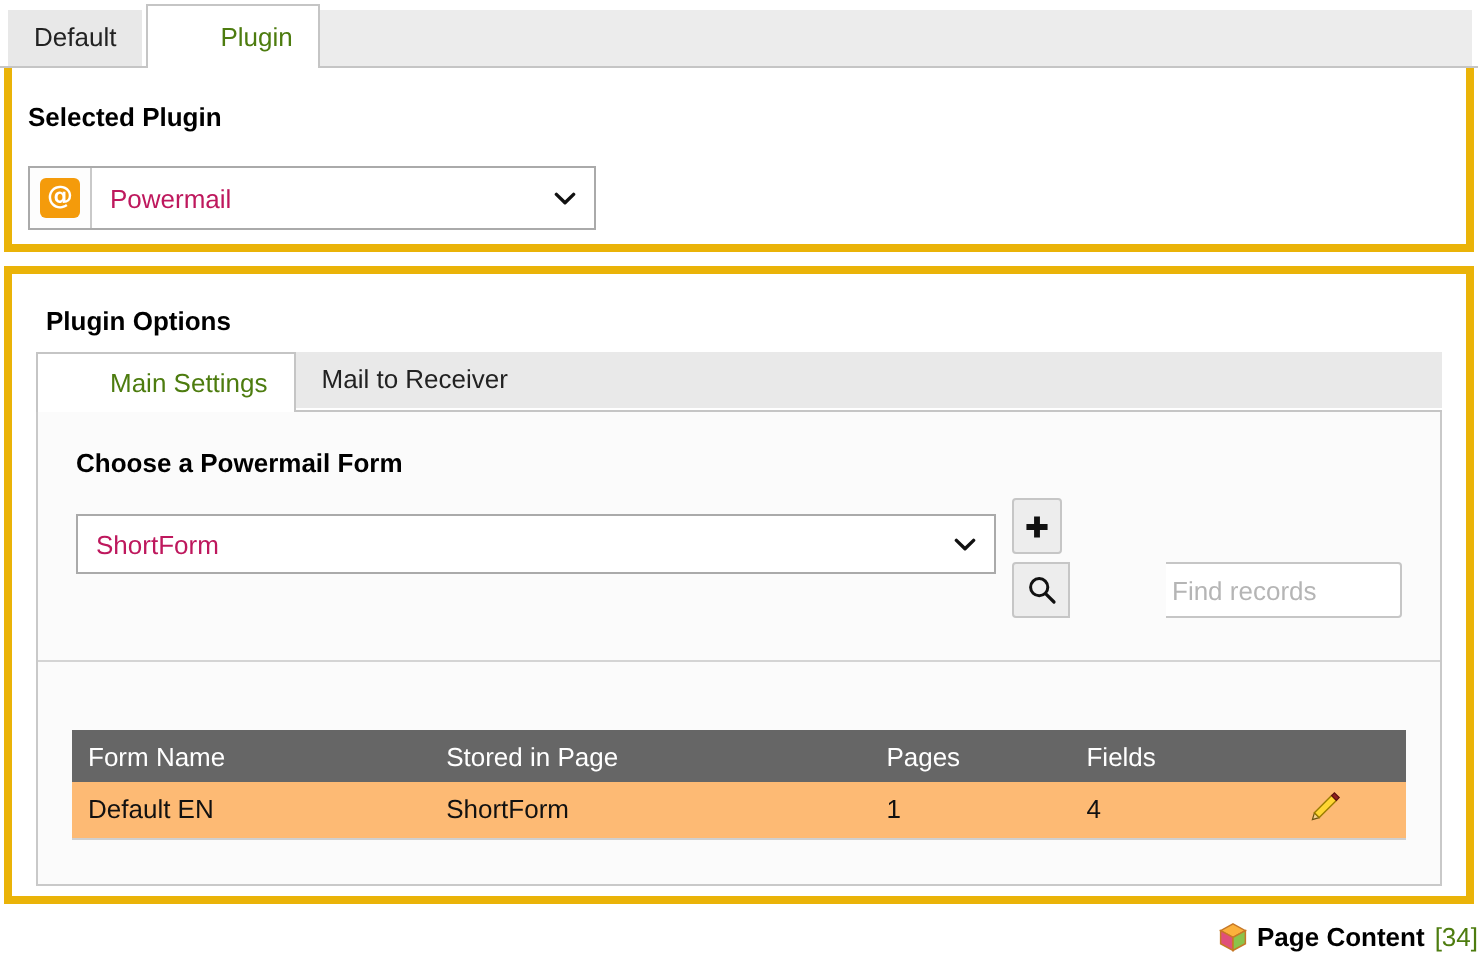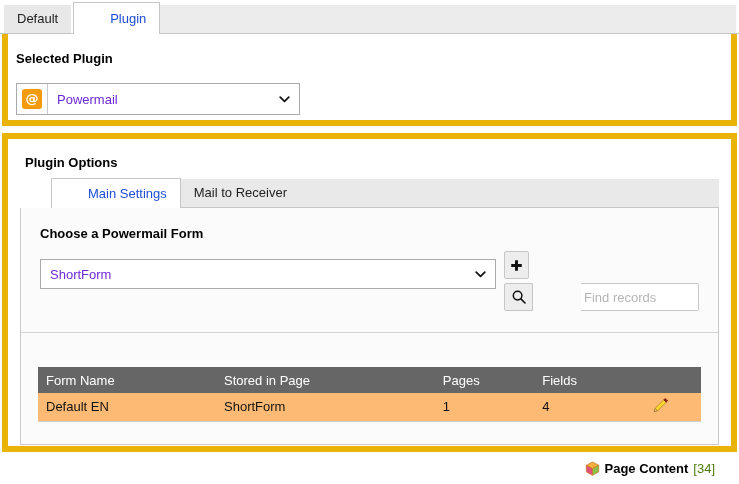--- a/index.html
+++ b/index.html
@@ -10,49 +10,49 @@
     font-size:13px; color:#1a1a1a;
     position:relative; overflow:hidden;
   }
 
   
   .doc-tabs { display:flex; align-items:flex-end; height:34px; border-bottom:1px solid #c5c5c5; }
   .doc-tabs .spacer-left { width:4px; }
   .tab { padding:0 13px; height:28px; line-height:28px; cursor:pointer; white-space:nowrap; }
   .tab.inactive { background:#e8e8e8; color:#222; margin-right:2px; }
   .tab.active {
-    background:#fff; color:#1d4ed8;
+    background:#fff; color:#4d7c0f;
     border:1px solid #c5c5c5; border-bottom:none;
     height:32px; line-height:31px; margin-bottom:-1px; position:relative; z-index:2;padding-left:36px;
   }
   .doc-tabs .filler { flex:1; height:28px; background:#ececec; margin-right:3px; }
 
   
-  .panel { margin:0 2px; background:#fff; border:6px solid #eab308; }
+  .panel { margin:0 2px; background:#fff; border:4px solid #eab308; }
   .panel.first { border-top:none; height:92px; padding:17px 8px 10px; }
   .panel.second { margin-top:7px; height:319px; padding:16px 12px 14px; }
 
   .field-label { font-weight:bold; font-size:13px; color:#000; margin-bottom:17px; }
 
   
   .select { display:flex; align-items:center; background:#fff; border:1px solid #aaa; height:32px; cursor:pointer; }
   .select .icon-cell { width:31px; height:100%; border-right:1px solid #c9c9c9; display:flex; align-items:center; justify-content:center; background:#fdfdfd; }
-  .select .value { flex:1; padding-left:9px; color:#6d28d9; }
+  .select .value { flex:1; padding-left:9px; color:#be185d; }
   .select .chev { padding:0 9px; display:flex; align-items:center; }
   .select.plugin-select { width:284px; }
   .select.form-select { width:521px; height:30px; margin-top:8px; }
 
   .pm-badge {
     width:20px; height:20px; border-radius:3px; background:#F49B0B;
     color:#fff; font-weight:bold; font-size:13px; line-height:20px; text-align:center;
     font-family:"DejaVu Sans", sans-serif;
   }
 
   
-  .inner-tabs { display:flex; align-items:flex-end; height:30px; margin-top:8px; border-bottom:1px solid #c5c5c5;margin-left:31px; }
+  .inner-tabs { display:flex; height:30px; margin-top:8px; border-bottom:1px solid #c5c5c5; }
   .inner-tabs .tab.inactive { background:transparent; }
   .inner-tabs .filler { flex:1; height:28px; background:#e9e9e9; }
   .inner-tabs .tab.inactive { background:#e9e9e9; margin-right:0; }
   .inner-tabs .tab.active { height:30px; line-height:29px; }
 
   .tab-content { border:1px solid #c9c9c9; border-top:none; background:#fbfbfb; }
   .section-form { padding:18px 19px 21px; border-bottom:1px solid #d4d4d4; }
   .controls-row { display:flex; align-items:flex-start; margin-top:10px; }
   .right-col { margin-left:8px; }
 
@@ -81,21 +81,21 @@
   table.records td {
     background:#fdba74; height:28px; padding:0 7px; color:#111;
     border-bottom:1px solid #cfcfcf;
   }
   table.records td:first-child, table.records th:first-child { padding-left:8px; }
   .col-1{width:27%;} .col-2{width:33%;} .col-3{width:15%;} .col-4{width:13%;} .col-5{width:12%;}
   .cell-edit { text-align:center; }
   .edit-btn { display:inline-block; cursor:pointer; line-height:0; }
 
   
-  .footer { position:absolute; right:24px; bottom:8px; display:flex; align-items:center; gap:5px; }
+  .footer { position:absolute; right:0; bottom:8px; display:flex; align-items:center; gap:5px; }
   .footer .fname { font-weight:bold; color:#000; font-size:13px; }
   .footer .fcount { color:#4d7c0f; font-size:13px; }
 
   svg { display:block; }
 </style>
 </head>
 <body>
 
 <div class="doc-tabs">
   <div class="spacer-left"></div>

